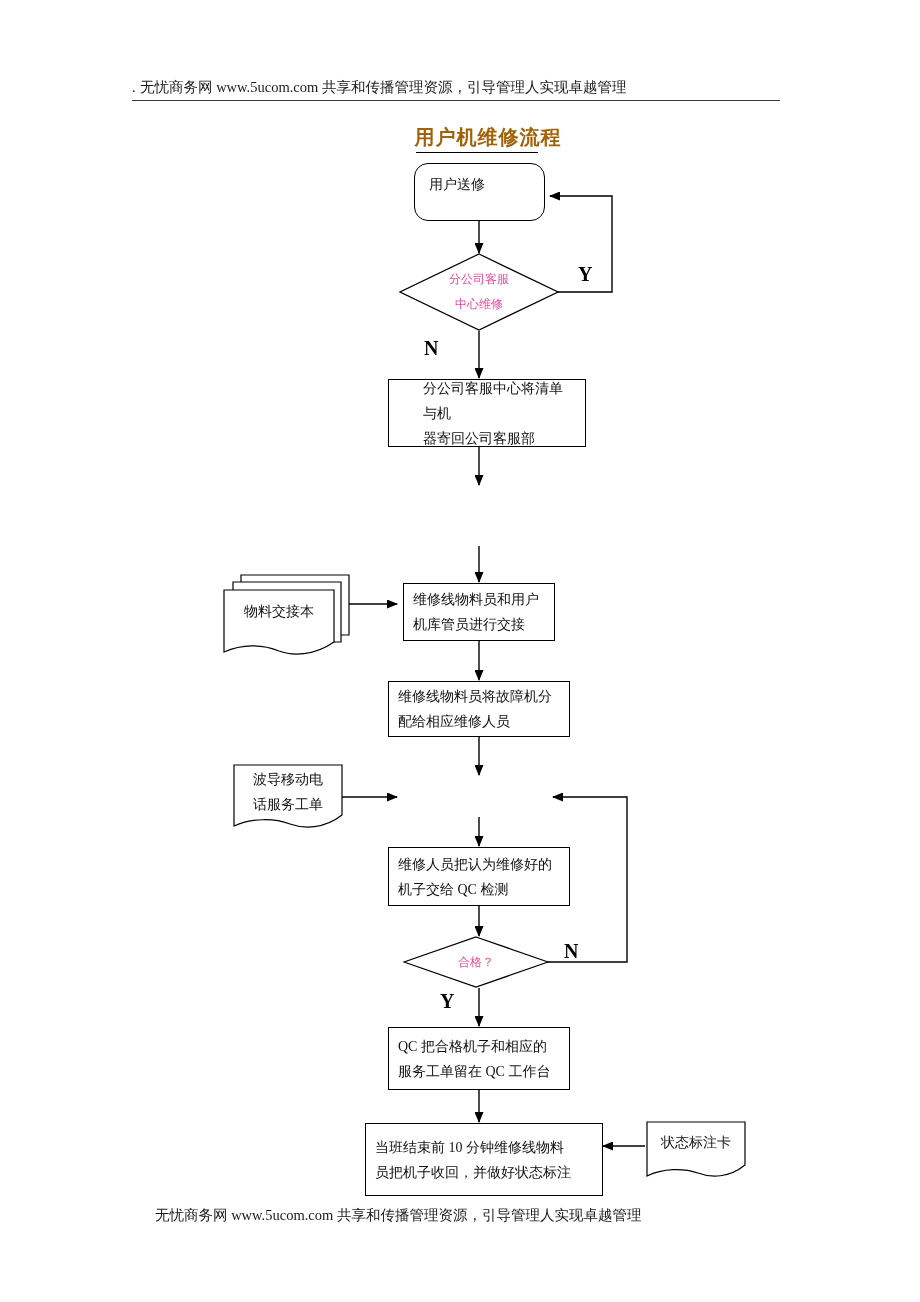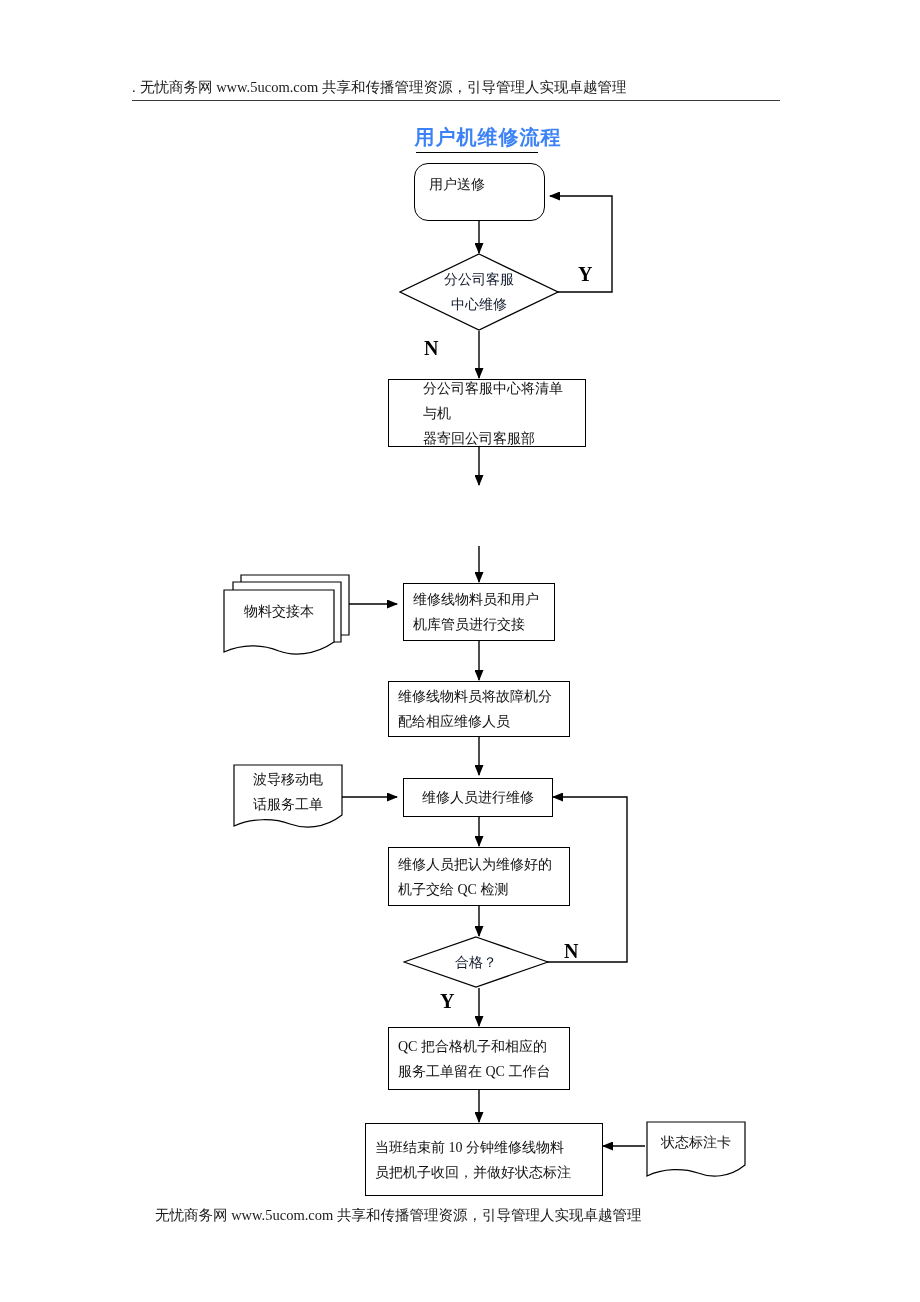--- a/index.html
+++ b/index.html
@@ -24,21 +24,21 @@
     border-top:1.6px solid #3a3a3a;
   }
   .ftr-text{
     position:absolute;left:155px;top:1206px;width:700px;
     font-size:14.5px;line-height:18px;color:#1a1a1a;white-space:nowrap;
   }
 
   
   .title{
     position:absolute;left:378px;top:124px;width:220px;text-align:center;
-    font-size:20px;font-weight:bold;letter-spacing:1px;color:#3b82f6;
+    font-size:20px;font-weight:bold;letter-spacing:1px;color:#a16207;
     font-family:"Liberation Serif","DejaVu Serif",serif;
   }
   .title-rule{
     position:absolute;left:416px;top:152px;width:122px;height:0;
     border-top:1.4px solid #000;
   }
 
   
   .node{
     position:absolute;box-sizing:border-box;
@@ -50,21 +50,21 @@
   .node .txt{display:block;padding:0 9px;}
 
   
   .diamond{
     position:absolute;box-sizing:border-box;
   }
   .diamond svg{position:absolute;left:0;top:0;}
   .diamond .dlabel{
     position:absolute;left:0;top:0;width:100%;height:100%;
     display:flex;align-items:center;justify-content:center;
-    text-align:center;font-size:14px;line-height:25px;color:#0f172a;
+    text-align:center;font-size:12px;line-height:25px;color:#ec4899;
   }
 
   
   .doc{position:absolute;}
   .doc svg{position:absolute;left:0;top:0;}
   .doc .dtext{
     position:absolute;left:0;top:0;width:100%;
     display:flex;align-items:center;justify-content:center;
     text-align:center;font-size:14px;line-height:25px;color:#111;
   }
@@ -186,23 +186,20 @@
       <path d="M2,2 H110 V52 C92,66 72,66 58,61 C42,55 20,55 2,63 Z" fill="#fff" stroke="#000" stroke-width="1.2"></path>
     </svg>
     <div class="dtext" style="top:6px;height:46px;left:0;width:112px;">
       <div>
         <div>波导移动电</div>
         <div>话服务工单</div>
       </div>
     </div>
   </div>
 
-  <div class="node" style="left:403px;top:778px;width:150px;height:39px;">
-    <span class="txt">维修人员进行维修</span>
-  </div>
 
   <div class="node" style="left:388px;top:847px;width:182px;height:59px;">
     <span class="txt" style="width:100%;">
       <span style="display:block;text-align:left;">维修人员把认为维修好的</span>
       <span style="display:block;text-align:left;">机子交给 QC 检测</span>
     </span>
   </div>
 
   <div class="diamond" style="left:403px;top:936px;width:146px;height:52px;">
     <svg width="146" height="52" viewBox="0 0 146 52" xmlns="http://www.w3.org/2000/svg">

